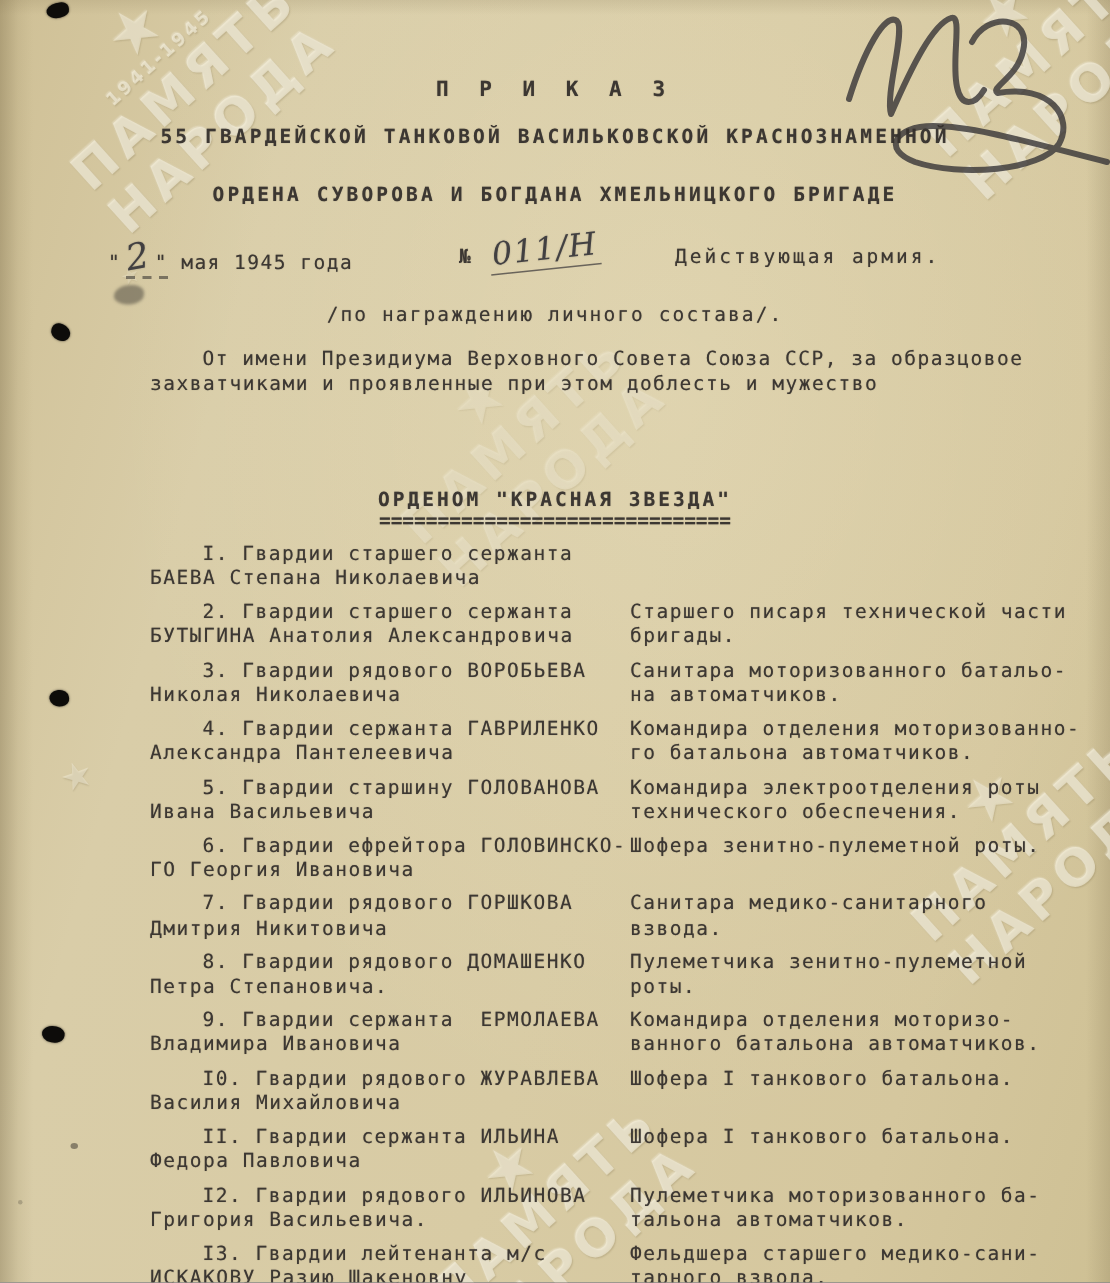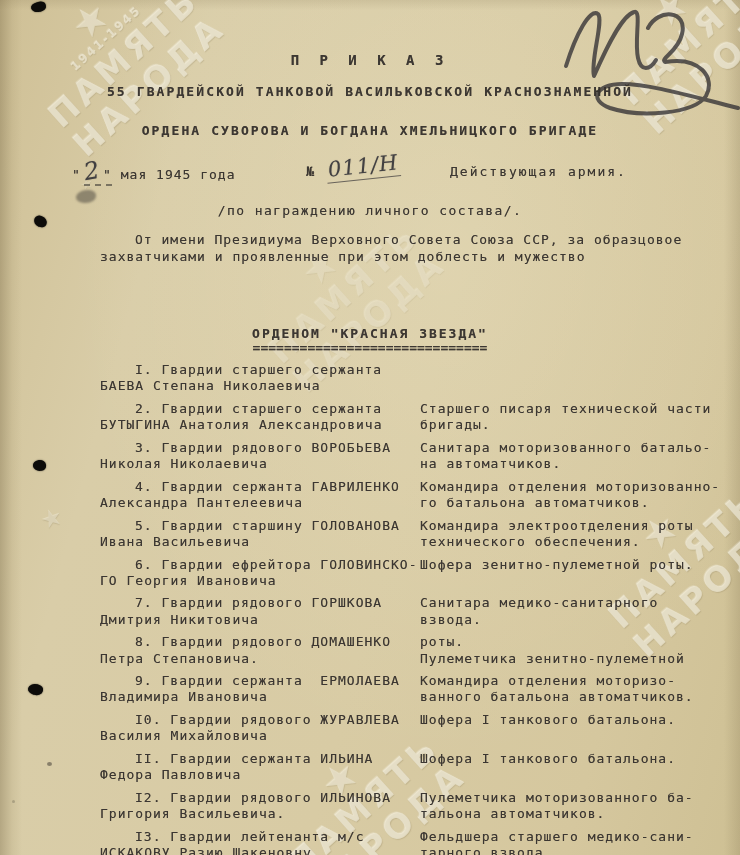--- a/index.html
+++ b/index.html
@@ -228,22 +228,22 @@
           <div class="ln t">взвода.</div>
         </div>
     </div>
 
     <div class="row">
       <div class="cell-l">
           <div class="ln t first">8. Гвардии рядового ДОМАШЕНКО</div>
           <div class="ln t">Петра Степановича.</div>
         </div>
       <div class="cell-r">
+          <div class="ln t">Пулеметчика зенитно-пулеметной</div>
           <div class="ln t">роты.</div>
-          <div class="ln t">Пулеметчика зенитно-пулеметной</div>
         </div>
     </div>
 
     <div class="row">
       <div class="cell-l">
           <div class="ln t first">9. Гвардии сержанта  ЕРМОЛАЕВА</div>
           <div class="ln t">Владимира Ивановича</div>
         </div>
       <div class="cell-r">
           <div class="ln t">Командира отделения моторизо-</div>

